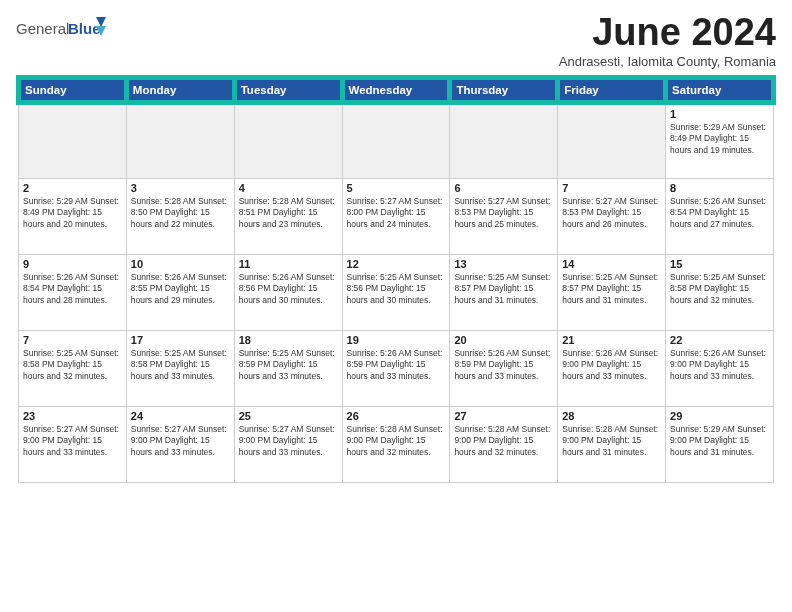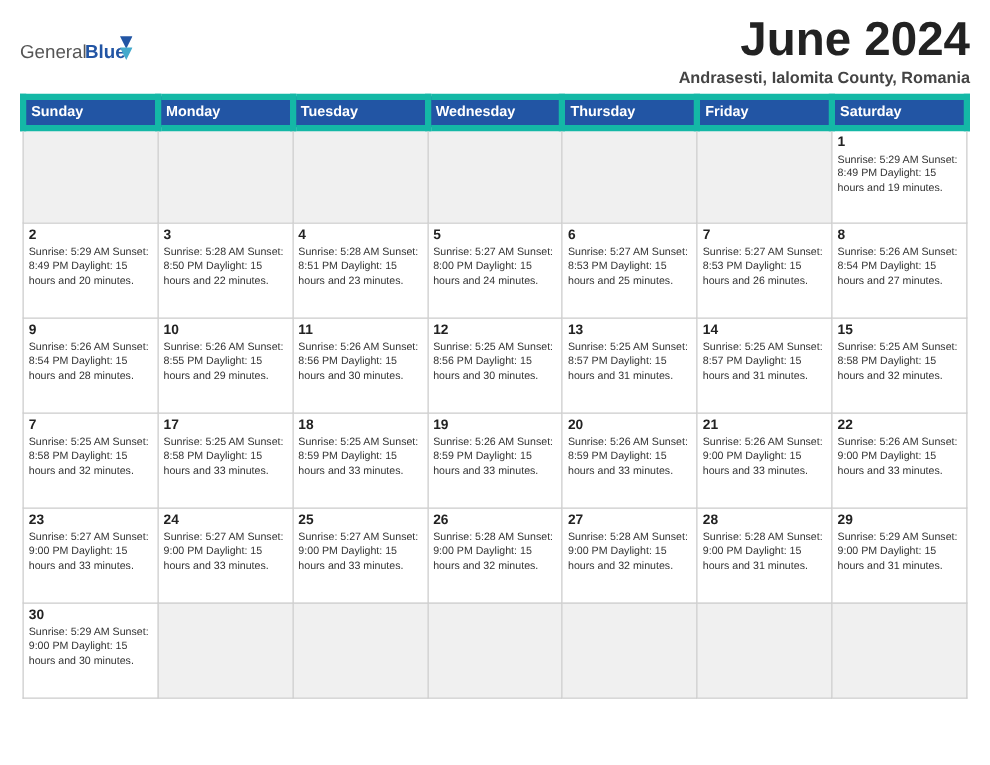--- a/index.html
+++ b/index.html
@@ -9,41 +9,40 @@
       width: 792px;
       height: 612px;
       overflow: hidden;
     }
     .page {
       width: 792px;
       padding: 12px 16px 8px 16px;
     }
     .header {
       display: flex;
-      align-items: flex-end;
+      align-items: flex-start;
       justify-content: space-between;
       margin-bottom: 6px;
     }
     .logo {
       display: flex;
       align-items: center;
     }
     .title-block {
       text-align: right;
     }
     .month-year {
       font-size: 38px;
       font-weight: bold;
       color: #222;
       line-height: 1.1;
     }
     .location {
       font-size: 13px;
       color: #444;
-      font-weight: bold;
     }
     .calendar {
       width: 100%;
       border-collapse: collapse;
       table-layout: fixed;
     }
     .calendar thead th {
       background-color: #2255a4;
       color: #fff;
       font-size: 11.5px;
@@ -300,29 +299,15 @@
 Sunset: 9:00 PM
 Daylight: 15 hours and 31 minutes.</div>
           </td>
           <td>
             <span class="day-num">29</span>
             <div class="day-info">Sunrise: 5:29 AM
 Sunset: 9:00 PM
 Daylight: 15 hours and 31 minutes.</div>
           </td>
         </tr>
-        <tr class="last-row">
-          <td>
-            <span class="day-num">30</span>
-            <div class="day-info">Sunrise: 5:29 AM
-Sunset: 9:00 PM
-Daylight: 15 hours and 30 minutes.</div>
-          </td>
-          <td class="empty"></td>
-          <td class="empty"></td>
-          <td class="empty"></td>
-          <td class="empty"></td>
-          <td class="empty"></td>
-          <td class="empty"></td>
-        </tr>
       </tbody>
   </table>
 </div>
 
 </body></html>

